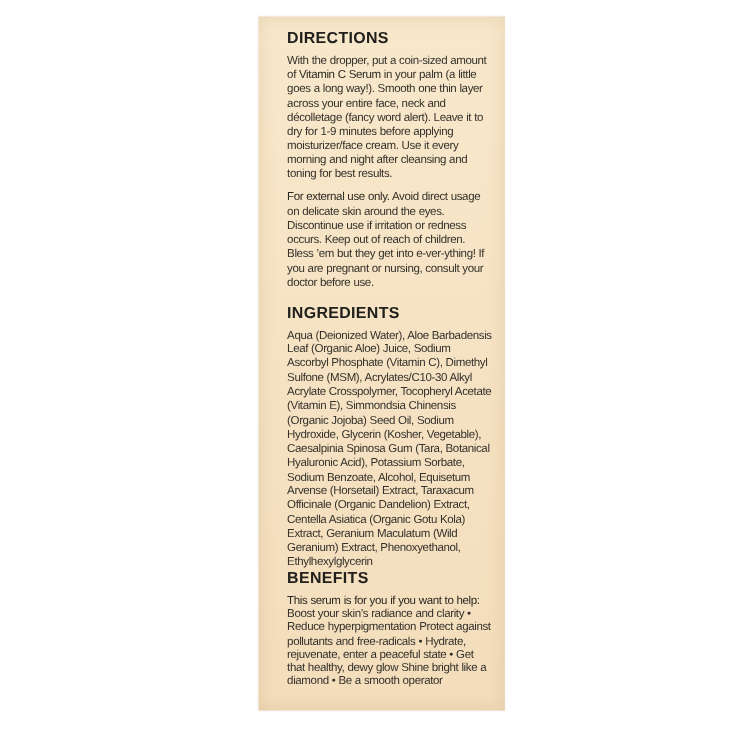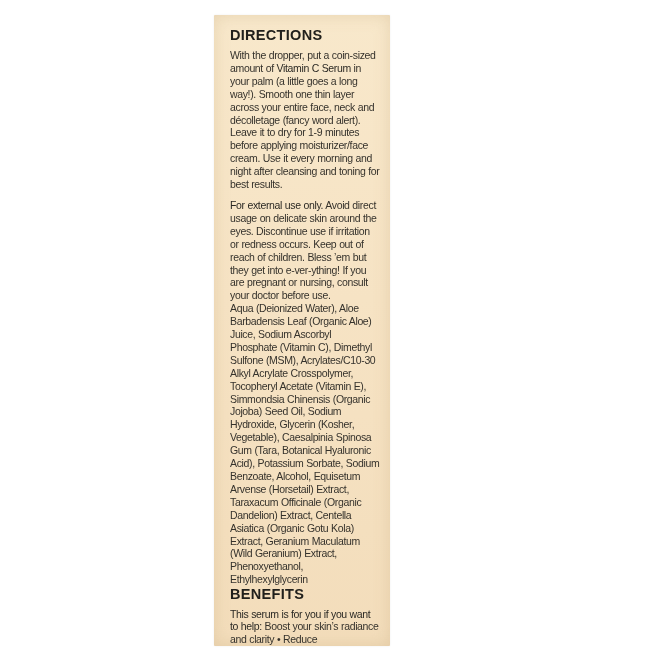--- a/index.html
+++ b/index.html
@@ -14,26 +14,26 @@
     position: relative;
     overflow: hidden;
   }
   .stage {
     position: absolute;
     inset: 0;
     background: #ffffff;
   }
   .panel {
     position: absolute;
-    left: 214px;
+    left: 235px;
     top: 15px;
-    width: 176px;
+    width: 224px;
     height: 631px;
     box-sizing: border-box;
-    padding: 12px 10px 10px 16px;
+    padding: 12px 10px 10px 26px;
     background: linear-gradient(180deg, #f8e8cb 0%, #f6e3c4 45%, #f3ddbb 100%);
     box-shadow: inset 0 0 16px rgba(190, 158, 112, 0.30), 0 0 2px rgba(0,0,0,0.08);
     border-radius: 1px;
     color: #35322c;
     overflow: hidden;
   }
   h2.heading {
     font-size: 14.5px;
     line-height: 17px;
     font-weight: bold;
@@ -72,20 +72,21 @@
 <div class="stage">
   <div class="panel">
 
     <section class="sec-directions">
       <h2 class="heading">DIRECTIONS</h2>
       <p class="body"><span>With the dropper, put a coin-sized amount of </span><b>Vitamin C Serum</b><span> in your palm (a little goes a long way!). Smooth one thin layer across your entire face, neck and décolletage (fancy word alert). Leave it to dry for 1-9 minutes before applying moisturizer/face cream. Use it every morning and night after cleansing and toning for best results.</span></p>
       <p class="body"><b>For external use only.</b><span> Avoid direct usage on delicate skin around the eyes. Discontinue use if irritation or redness occurs. Keep out of reach of children. Bless ’em but they get into e-ver-ything! If you are pregnant or nursing, consult your doctor before use.</span></p>
     </section>
 
     <section class="sec-ingredients">
+      <h2 class="heading">INGREDIENTS</h2>
       <p class="body"><span>Aqua (Deionized Water), Aloe Barbadensis Leaf (Organic Aloe) Juice, Sodium Ascorbyl Phosphate (Vitamin C), Dimethyl Sulfone (MSM), Acrylates/C10-30 Alkyl Acrylate Crosspolymer, Tocopheryl Acetate (Vitamin E), Simmondsia Chinensis (Organic Jojoba) Seed Oil, Sodium Hydroxide, Glycerin (Kosher, Vegetable), Caesalpinia Spinosa Gum (Tara, Botanical Hyaluronic Acid), Potassium Sorbate, Sodium Benzoate, Alcohol, Equisetum Arvense (Horsetail) Extract, Taraxacum Officinale (Organic Dandelion) Extract, Centella Asiatica (Organic Gotu Kola) Extract, Geranium Maculatum (Wild Geranium) Extract, Phenoxyethanol, Ethylhexylglycerin</span></p>
     </section>
 
     <section class="sec-benefits">
       <h2 class="heading">BENEFITS</h2>
       <p class="body"><b>This serum is for you if you want to help:</b><span> Boost your skin’s radiance and clarity • Reduce hyperpigmentation Protect against pollutants and free-radicals • Hydrate, rejuvenate, enter a peaceful state • Get that healthy, dewy glow Shine bright like a diamond •  Be a smooth operator</span></p>
     </section>
 
   </div>
 </div>

